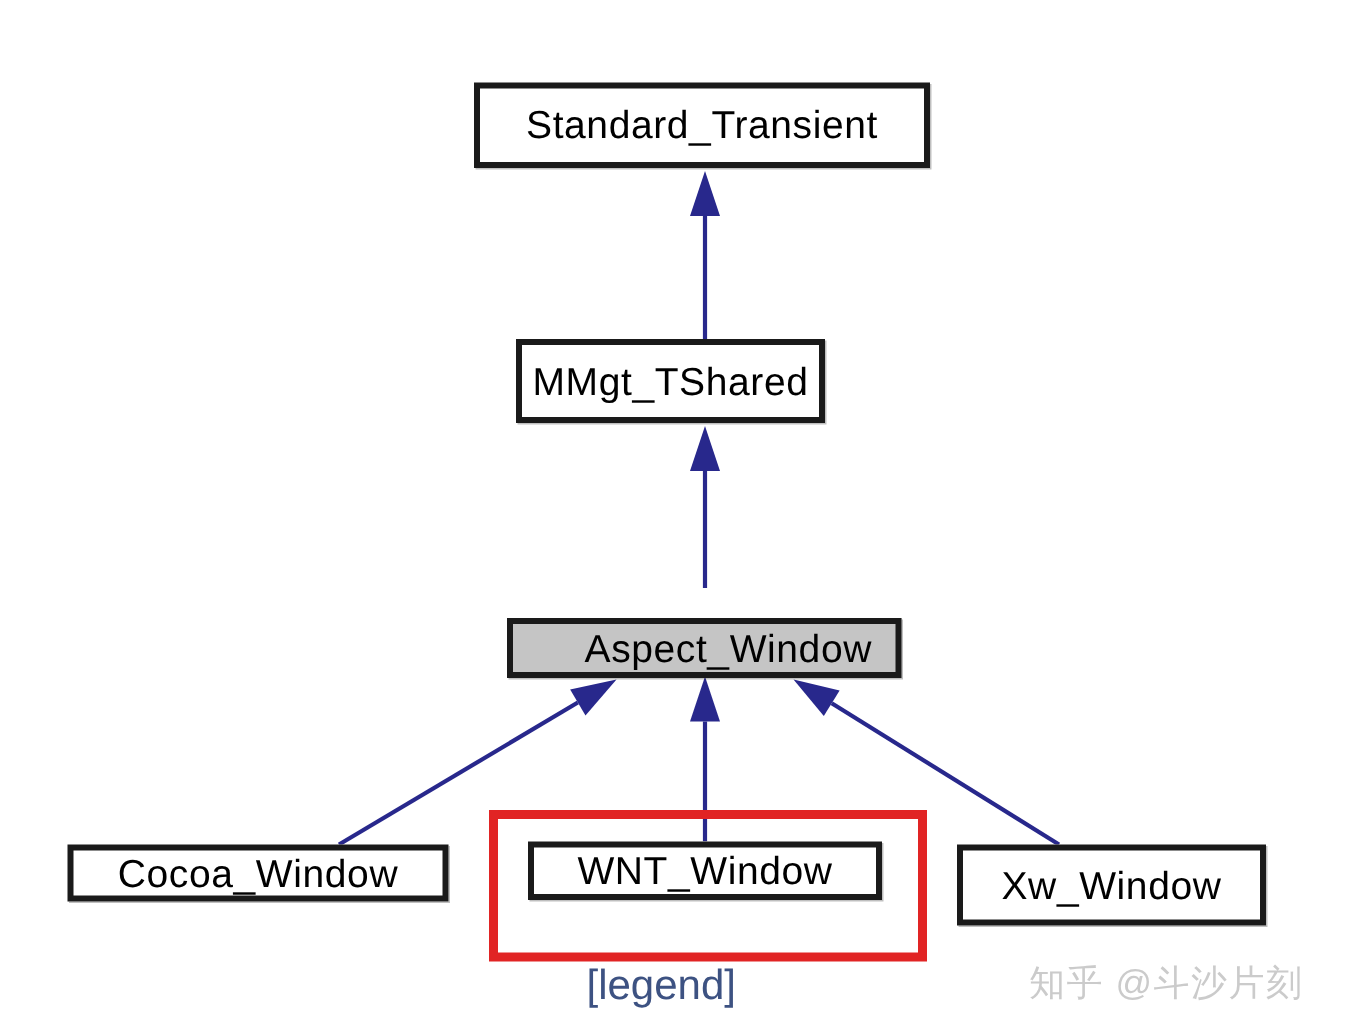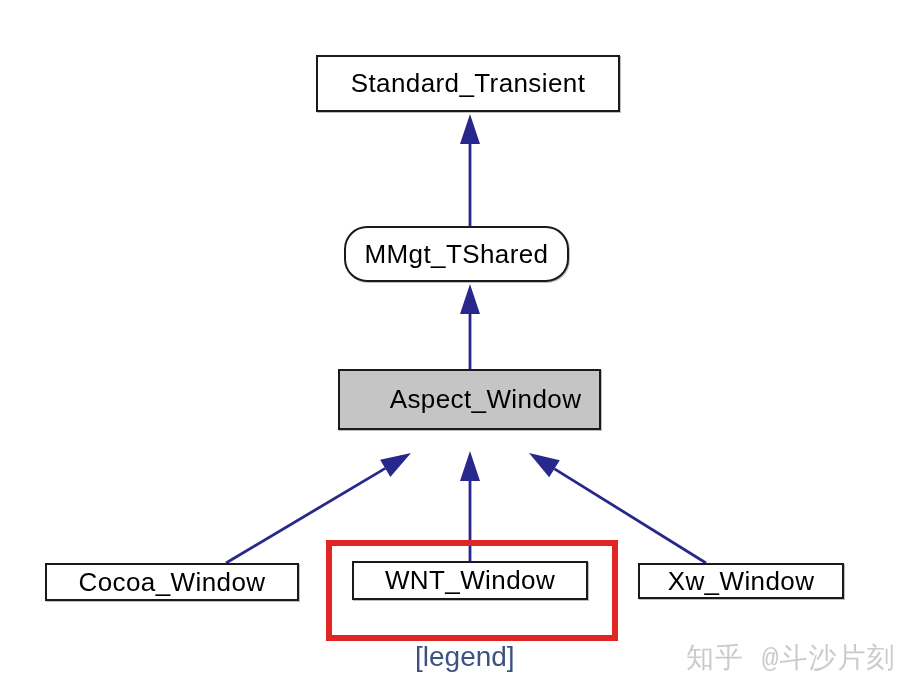--- a/index.html
+++ b/index.html
@@ -17,21 +17,21 @@
   }
   #edges-svg {
     position: absolute;
     left: 0;
     top: 0;
     pointer-events: none;
   }
   .node {
     position: absolute;
     box-sizing: border-box;
-    border: 2px solid #fca5a5;
+    border: 4px solid #fca5a5;
     display: flex;
     align-items: center;
     justify-content: center;
     font-size: 26px;
     letter-spacing: 0.4px;
     color: #000000;
     white-space: nowrap;
     box-shadow: 1px 1px 0 rgba(0,0,0,0.25);
   }
   #red-annotation {
@@ -40,25 +40,24 @@
     background: transparent;
   }
   #legend-link {
     position: absolute;
     font-size: 28px;
     white-space: nowrap;
     cursor: pointer;
   }
   #watermark {
     position: absolute;
-    font-size: 28px;
+    font-size: 24px;
     white-space: nowrap;
     letter-spacing: 1px;
     text-shadow: 1px 1px 0 #ffffff;
-    font-family: Liberation Mono, monospace;
   }
 </style>
 </head>
 <body>
 
 <div id="canvas">
   <svg id="edges-svg" width="905" height="686">
       <line x1="470" y1="226" x2="470" y2="144" stroke="#28288c" stroke-width="2.8"></line>
       <polygon points="470,114 480,144 460,144" fill="#28288c"></polygon>
       <line x1="470" y1="392" x2="470" y2="314" stroke="#28288c" stroke-width="2.8"></line>
@@ -67,32 +66,32 @@
       <polygon points="470,451 480,481 460,481" fill="#28288c"></polygon>
       <line x1="226" y1="563" x2="385.21392335938015" y2="468.3322617863145" stroke="#28288c" stroke-width="2.8"></line>
       <polygon points="411,453 390.32467728815163,476.92762066652114 380.10316943060866,459.7369029061079" fill="#28288c"></polygon>
       <line x1="706" y1="563" x2="554.4803040719634" y2="468.83521721986426" stroke="#28288c" stroke-width="2.8"></line>
       <polygon points="529,453 559.7587098119182,460.3417825292098 549.2018983320086,477.3286519105187" fill="#28288c"></polygon>
     </svg>
   <div id="nodes-layer">
       <div class="node" style="left: 316px; top: 55px; width: 304px; height: 57px; border-color: rgb(26, 26, 26); color: rgb(0, 0, 0); background: rgb(255, 255, 255);">
         <span>Standard_Transient</span>
       </div>
-      <div class="node" style="left: 344px; top: 226px; width: 225px; height: 56px; border-color: rgb(26, 26, 26); color: rgb(0, 0, 0); background: rgb(255, 255, 255); border-radius: 23px;">
+      <div class="node" style="left: 344px; top: 226px; width: 206px; height: 56px; border-color: rgb(26, 26, 26); color: rgb(0, 0, 0); background: rgb(255, 255, 255);">
         <span>MMgt_TShared</span>
       </div>
-      <div class="node" style="left: 338px; top: 369px; width: 263px; height: 61px; border-color: rgb(26, 26, 26); color: rgb(0, 0, 0); background: rgb(197, 197, 197); padding-left: 32px;">
+      <div class="node" style="left: 338px; top: 412px; width: 263px; height: 40px; border-color: rgb(26, 26, 26); color: rgb(0, 0, 0); background: rgb(197, 197, 197); padding-left: 32px;">
         <span>Aspect_Window</span>
       </div>
       <div class="node" style="left: 45px; top: 563px; width: 254px; height: 38px; border-color: rgb(26, 26, 26); color: rgb(0, 0, 0); background: rgb(255, 255, 255);">
         <span>Cocoa_Window</span>
       </div>
       <div class="node" style="left: 352px; top: 561px; width: 236px; height: 39px; border-color: rgb(26, 26, 26); color: rgb(0, 0, 0); background: rgb(255, 255, 255);">
         <span>WNT_Window</span>
       </div>
-      <div class="node" style="left: 638px; top: 563px; width: 206px; height: 36px; border-color: rgb(26, 26, 26); color: rgb(0, 0, 0); background: rgb(255, 255, 255);">
+      <div class="node" style="left: 638px; top: 563px; width: 206px; height: 54px; border-color: rgb(26, 26, 26); color: rgb(0, 0, 0); background: rgb(255, 255, 255);">
         <span>Xw_Window</span>
       </div>
     </div>
   <div id="red-annotation" style="left: 326px; top: 540px; width: 292px; height: 101px; border: 6px solid rgb(225, 36, 36);"></div>
-  <div id="legend-link" style="left: 391px; top: 641px; color: rgb(61, 82, 130); margin-left: 24px;">[legend]</div>
+  <div id="legend-link" style="left: 391px; top: 641px; color: rgb(61, 82, 130);">[legend]</div>
   <div id="watermark" style="left: 686px; top: 639px; color: rgb(203, 203, 203);">知乎 @斗沙片刻</div>
 </div>
 
 </body></html>

